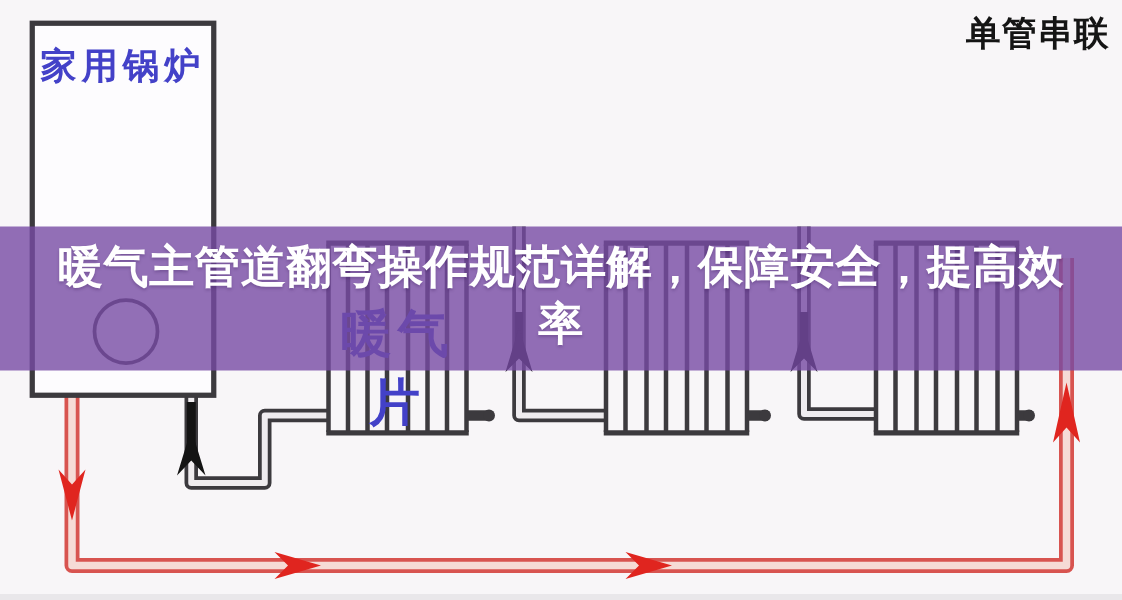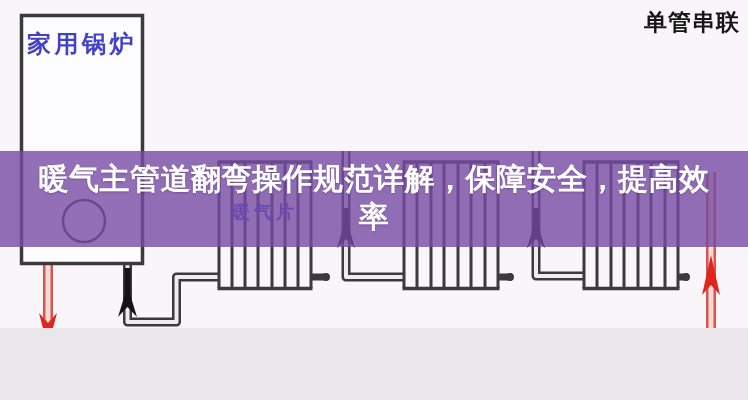--- a/index.html
+++ b/index.html
@@ -1,17 +1,17 @@
 <!DOCTYPE html>
 <html style="--background: #f8f6f8; --banner-purple: #774ba4; --banner-purple-rgba: #774ba4cc; --banner-text: #ffffff; --label-blue: #4341c8; --line-dark: #3c3a3e; --pipe-inner: #efecef; --pipe-red: #d85450; --pipe-red-inner: #f6dbd6; --arrow-red: #e0251f; --valve-black: #141414; --corner-text: #151515;"><head>
 <meta charset="utf-8">
 <style>
   html,body{margin:0;padding:0;background:#e9e7ea;}
   .stage{
-    position:relative;width:748px;height:328px;overflow:hidden;
+    position:relative;width:748px;height:396px;overflow:hidden;
     background:var(--background,#f8f6f8);
     font-family:"Liberation Sans","DejaVu Sans",sans-serif;
   }
   .stage svg{position:absolute;left:0;top:0;z-index:1;}
   .pipe-outer{fill:none;stroke:var(--line-dark);stroke-width:9;stroke-linejoin:round;}
   .pipe-inner{fill:none;stroke:var(--pipe-inner);stroke-width:4;stroke-linejoin:round;}
   .red-outer{fill:none;stroke:var(--pipe-red);stroke-width:10;stroke-linejoin:round;}
   .red-inner{fill:none;stroke:var(--pipe-red-inner);stroke-width:5;stroke-linejoin:round;}
   .fin{fill:none;stroke:var(--line-dark);stroke-width:3;}
   .header-line{fill:none;stroke:var(--line-dark);stroke-width:3.5;}
@@ -20,21 +20,21 @@
   .valve-stem{stroke:var(--valve-black);}
   .valve-dart{fill:var(--valve-black);}
   .flow-arrow{fill:var(--arrow-red);}
   .boiler-label{
     position:absolute;left:22px;top:28px;width:120px;z-index:2;
     text-align:center;font-size:24px;font-weight:bold;letter-spacing:3.5px;
     color:var(--label-blue);
   }
   .radiator-label{
     position:absolute;left:217px;top:200px;width:96px;z-index:2;
-    text-align:center;font-size:18px;font-weight:bold;letter-spacing:4px;
+    text-align:center;font-size:34px;font-weight:bold;letter-spacing:4px;
     color:var(--label-blue);
   }
   .corner-label{
     position:absolute;right:8px;top:7px;z-index:2;
     font-size:23px;font-weight:bold;letter-spacing:1px;
     color:var(--corner-text);
     margin-left:22px;
   }
   .banner{
     position:absolute;left:0;top:151px;width:748px;height:96px;z-index:5;

